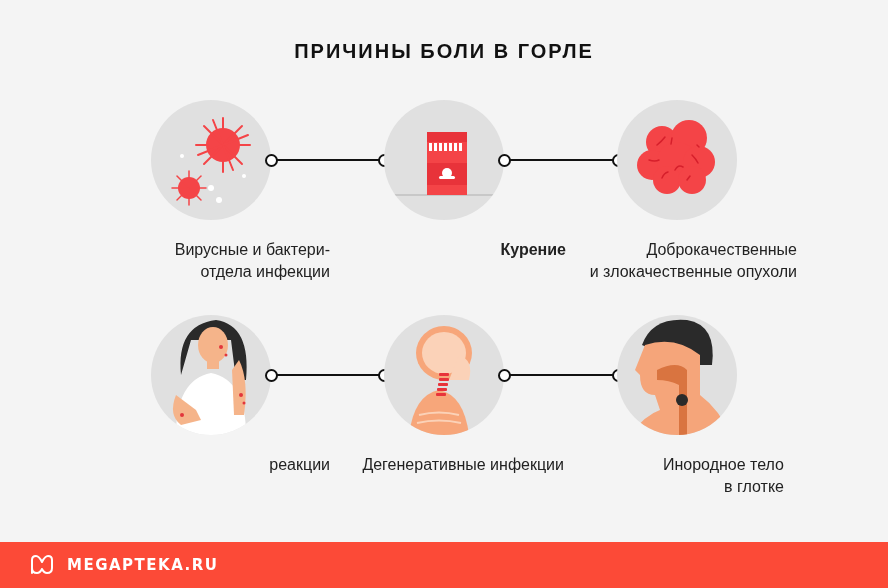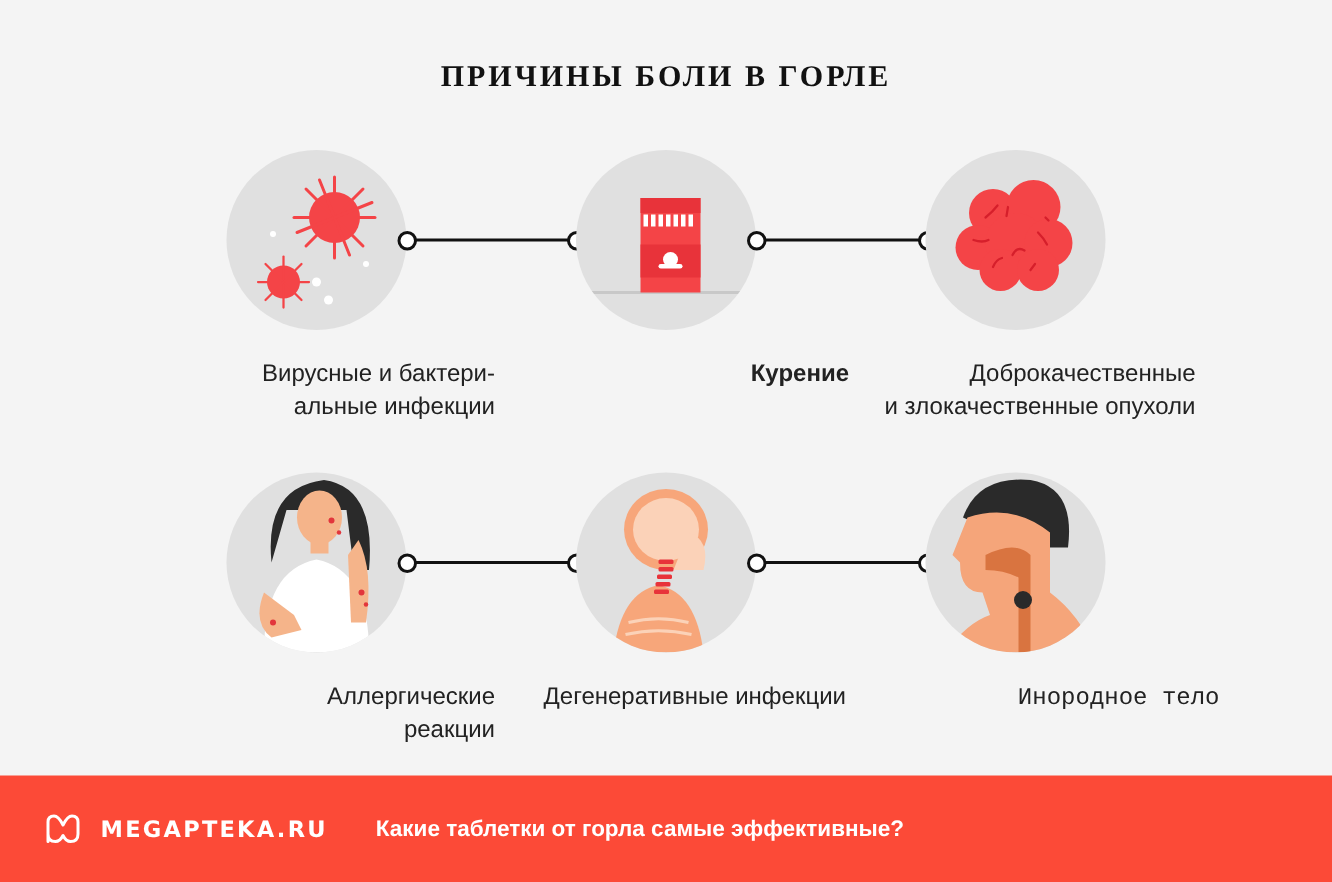--- a/index.html
+++ b/index.html
@@ -5,41 +5,41 @@
   html, body { margin: 0; padding: 0; }
   body {
     width: 888px; height: 588px; overflow: hidden;
     background: #f4f4f4;
     font-family: "DejaVu Sans", sans-serif;
     position: relative;
   }
   .title {
     position: absolute; left: 0; right: 0; top: 40px;
     text-align: center;
-    font-family: Liberation Serif, serif;
+    font-family: Liberation Sans, sans-serif;
     font-weight: bold; font-size: 20px; letter-spacing: 2px;
     color: #111;
   }
   .circle {
     position: absolute; width: 120px; height: 120px; border-radius: 50%;
     background: #e0e0e0; overflow: hidden;
   }
   .circle svg { width: 120px; height: 120px; display: block; }
   .connector { position: absolute; height: 2px; background: #111; }
   .node {
     position: absolute; width: 9px; height: 9px; border-radius: 50%;
     background: #fff; border: 2px solid #111; box-sizing: content-box;
   }
   .label {
     position: absolute; width: 240px; text-align: right;
     font-family: "Liberation Sans", sans-serif;
     font-size: 16px; line-height: 22px; color: #222;
   }
   .footer {
-    position: absolute; left: 0; right: 0; bottom: 0; height: 71px;
+    position: absolute; left: 0; right: 0; bottom: 0; height: 46px;
     background: #fc4a37; color: #fff;
     display: flex; align-items: center;
   }
   .logo-icon { margin-left: 29px; width: 26px; height: 22px; }
   .brand {
     margin-left: 12px; font-weight: bold; font-size: 15px; letter-spacing: 1.5px;
     font-family: "DejaVu Sans", sans-serif;
   }
   .footer-link {
     margin-left: 32px; font-weight: bold; font-size: 15px;
@@ -135,21 +135,21 @@
         <path d="M75 55 q4 4 6 8"></path>
         <path d="M45 78 q2 -5 6 -6"></path>
       <path d="M70 80 l3 -4"></path>
         <path d="M80 45 l2 2"></path>
     </g>
   </svg>
 </div>
 
 <div class="label" style="left:90px; top:239px;">
   <div>Вирусные и бактери-</div>
-  <div>альные инфекции</div>
+  <div>отдела инфекции</div>
 </div>
 <div class="label" style="left:326px; top:239px;font-weight:bold;">
   <div>Курение</div>
   <div></div>
 </div>
 <div class="label" style="left:557px; top:239px;">
   <div>Доброкачественные</div>
   <div>и злокачественные опухоли</div>
 </div>
 
@@ -200,29 +200,28 @@
 <div class="circle" style="left:617px; top:315px;">
   <svg viewBox="0 0 120 120">
     <path d="M25 30 q10 -28 45 -25 q30 5 25 45 l-25 0 z" fill="#2a2a2a"></path>
     <path d="M28 30 q30 -10 55 10 l0 40 q20 15 30 40 l-100 0 q15 -20 30 -25 l-5 -15 q-15 0 -15 -20 l-5 -5 z" fill="#f5a57a"></path>
     <path d="M40 55 q20 -10 30 0 l0 65 l-8 0 l0 -50 q-10 -5 -22 -5 z" fill="#d97440"></path>
     <circle cx="65" cy="85" r="6" fill="#2a2a2a"></circle>
   </svg>
 </div>
 
 <div class="label" style="left:90px; top:454px;">
-  <div>Аллергические</div>
   <div>реакции</div>
 </div>
 <div class="label" style="left:324px; top:454px;">
   <div>Дегенеративные инфекции</div>
 </div>
-<div class="label" style="left:573px; top:454px;font-family:Liberation Mono, monospace;">
+<div class="label" style="left:544px; top:454px;">
   <div>Инородное тело</div>
+  <div>в глотке</div>
 </div>
 
 <div class="footer">
   <svg class="logo-icon" viewBox="0 0 26 22">
     <path d="M3 19 V6 q0 -4 4 -4 q3 0 6 6 q3 -6 6 -6 q4 0 4 4 V14 q0 5 -5 5 q-3 0 -5 -4 q-2 4 -5 4 q-5 0 -5 -5 z" fill="none" stroke="#fff" stroke-width="2" stroke-linejoin="round"></path>
   </svg>
   <span class="brand">MEGAPTEKA.RU</span>
-  <a class="footer-link">Какие таблетки от горла самые эффективные?</a>
 </div>
 
 </body></html>

